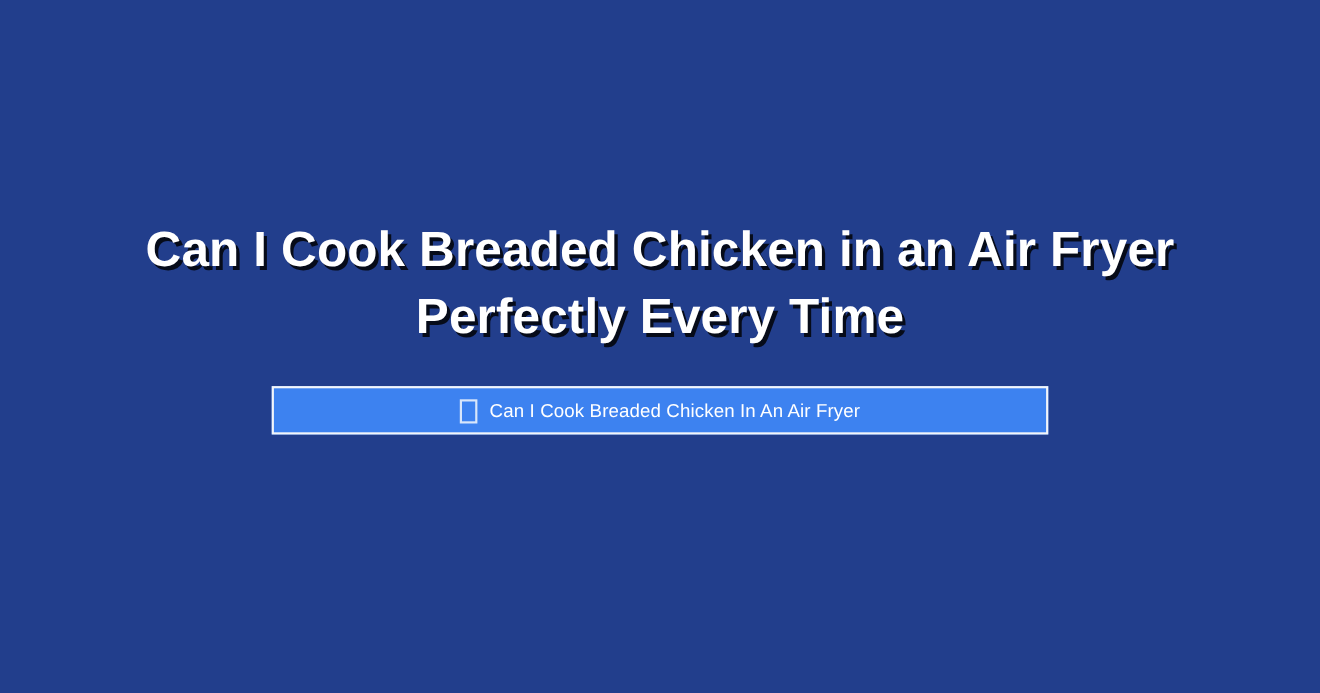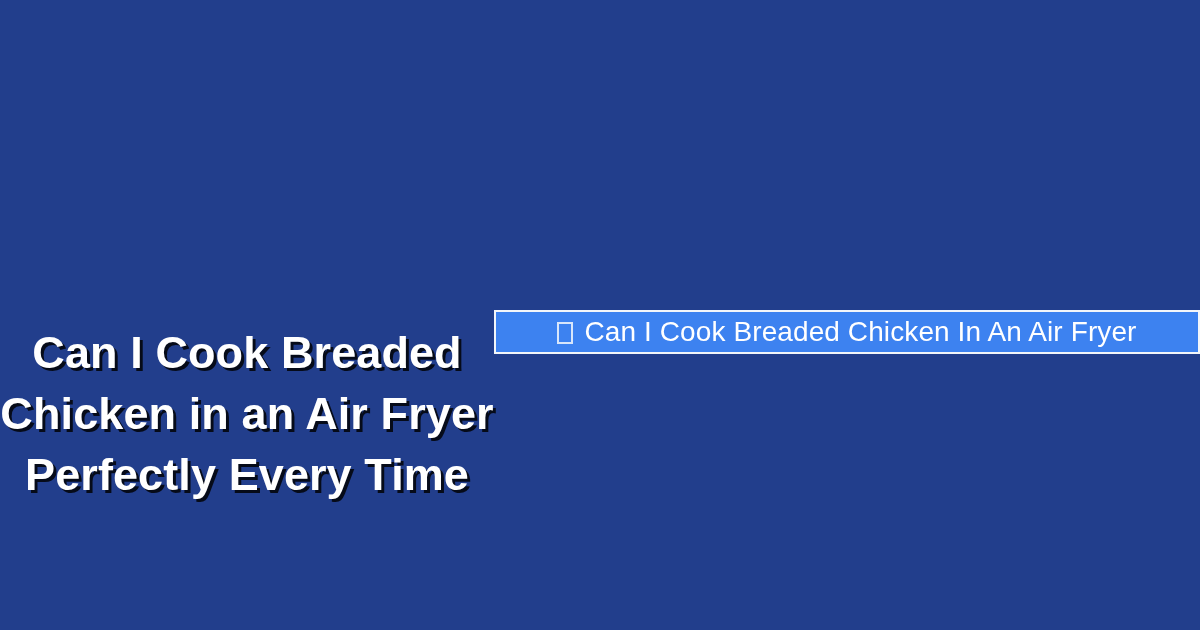--- a/index.html
+++ b/index.html
@@ -16,21 +16,21 @@
     -webkit-font-smoothing: antialiased;
   }
 
   .og-card {
     position: relative;
     width: 1200px;
     height: 630px;
     box-sizing: border-box;
     background: #223E8C;
     display: flex;
-    flex-direction: row;
+    flex-direction: column;
     align-items: center;
     justify-content: flex-start;
   }
 
   
   .headline-block {
     width: 1010px;
     margin-top: 196px;
     text-align: center;
   }
@@ -62,21 +62,21 @@
     gap: 11px;
     box-sizing: border-box;
     min-width: 706px;
     height: 44px;
     padding: 0 18px;
     background: #3D82F0;
     border: 2px solid #F3F6FA;
     border-radius: 0;
     color: #FFFFFF;
     font-family: "Liberation Sans", sans-serif;
-    font-size: 28px;
+    font-size: 17px;
     font-weight: 400;
     line-height: 1;
     letter-spacing: 0.1px;
     cursor: pointer;
     user-select: none;
     white-space: nowrap;
     text-align: center;
   }
 
   

